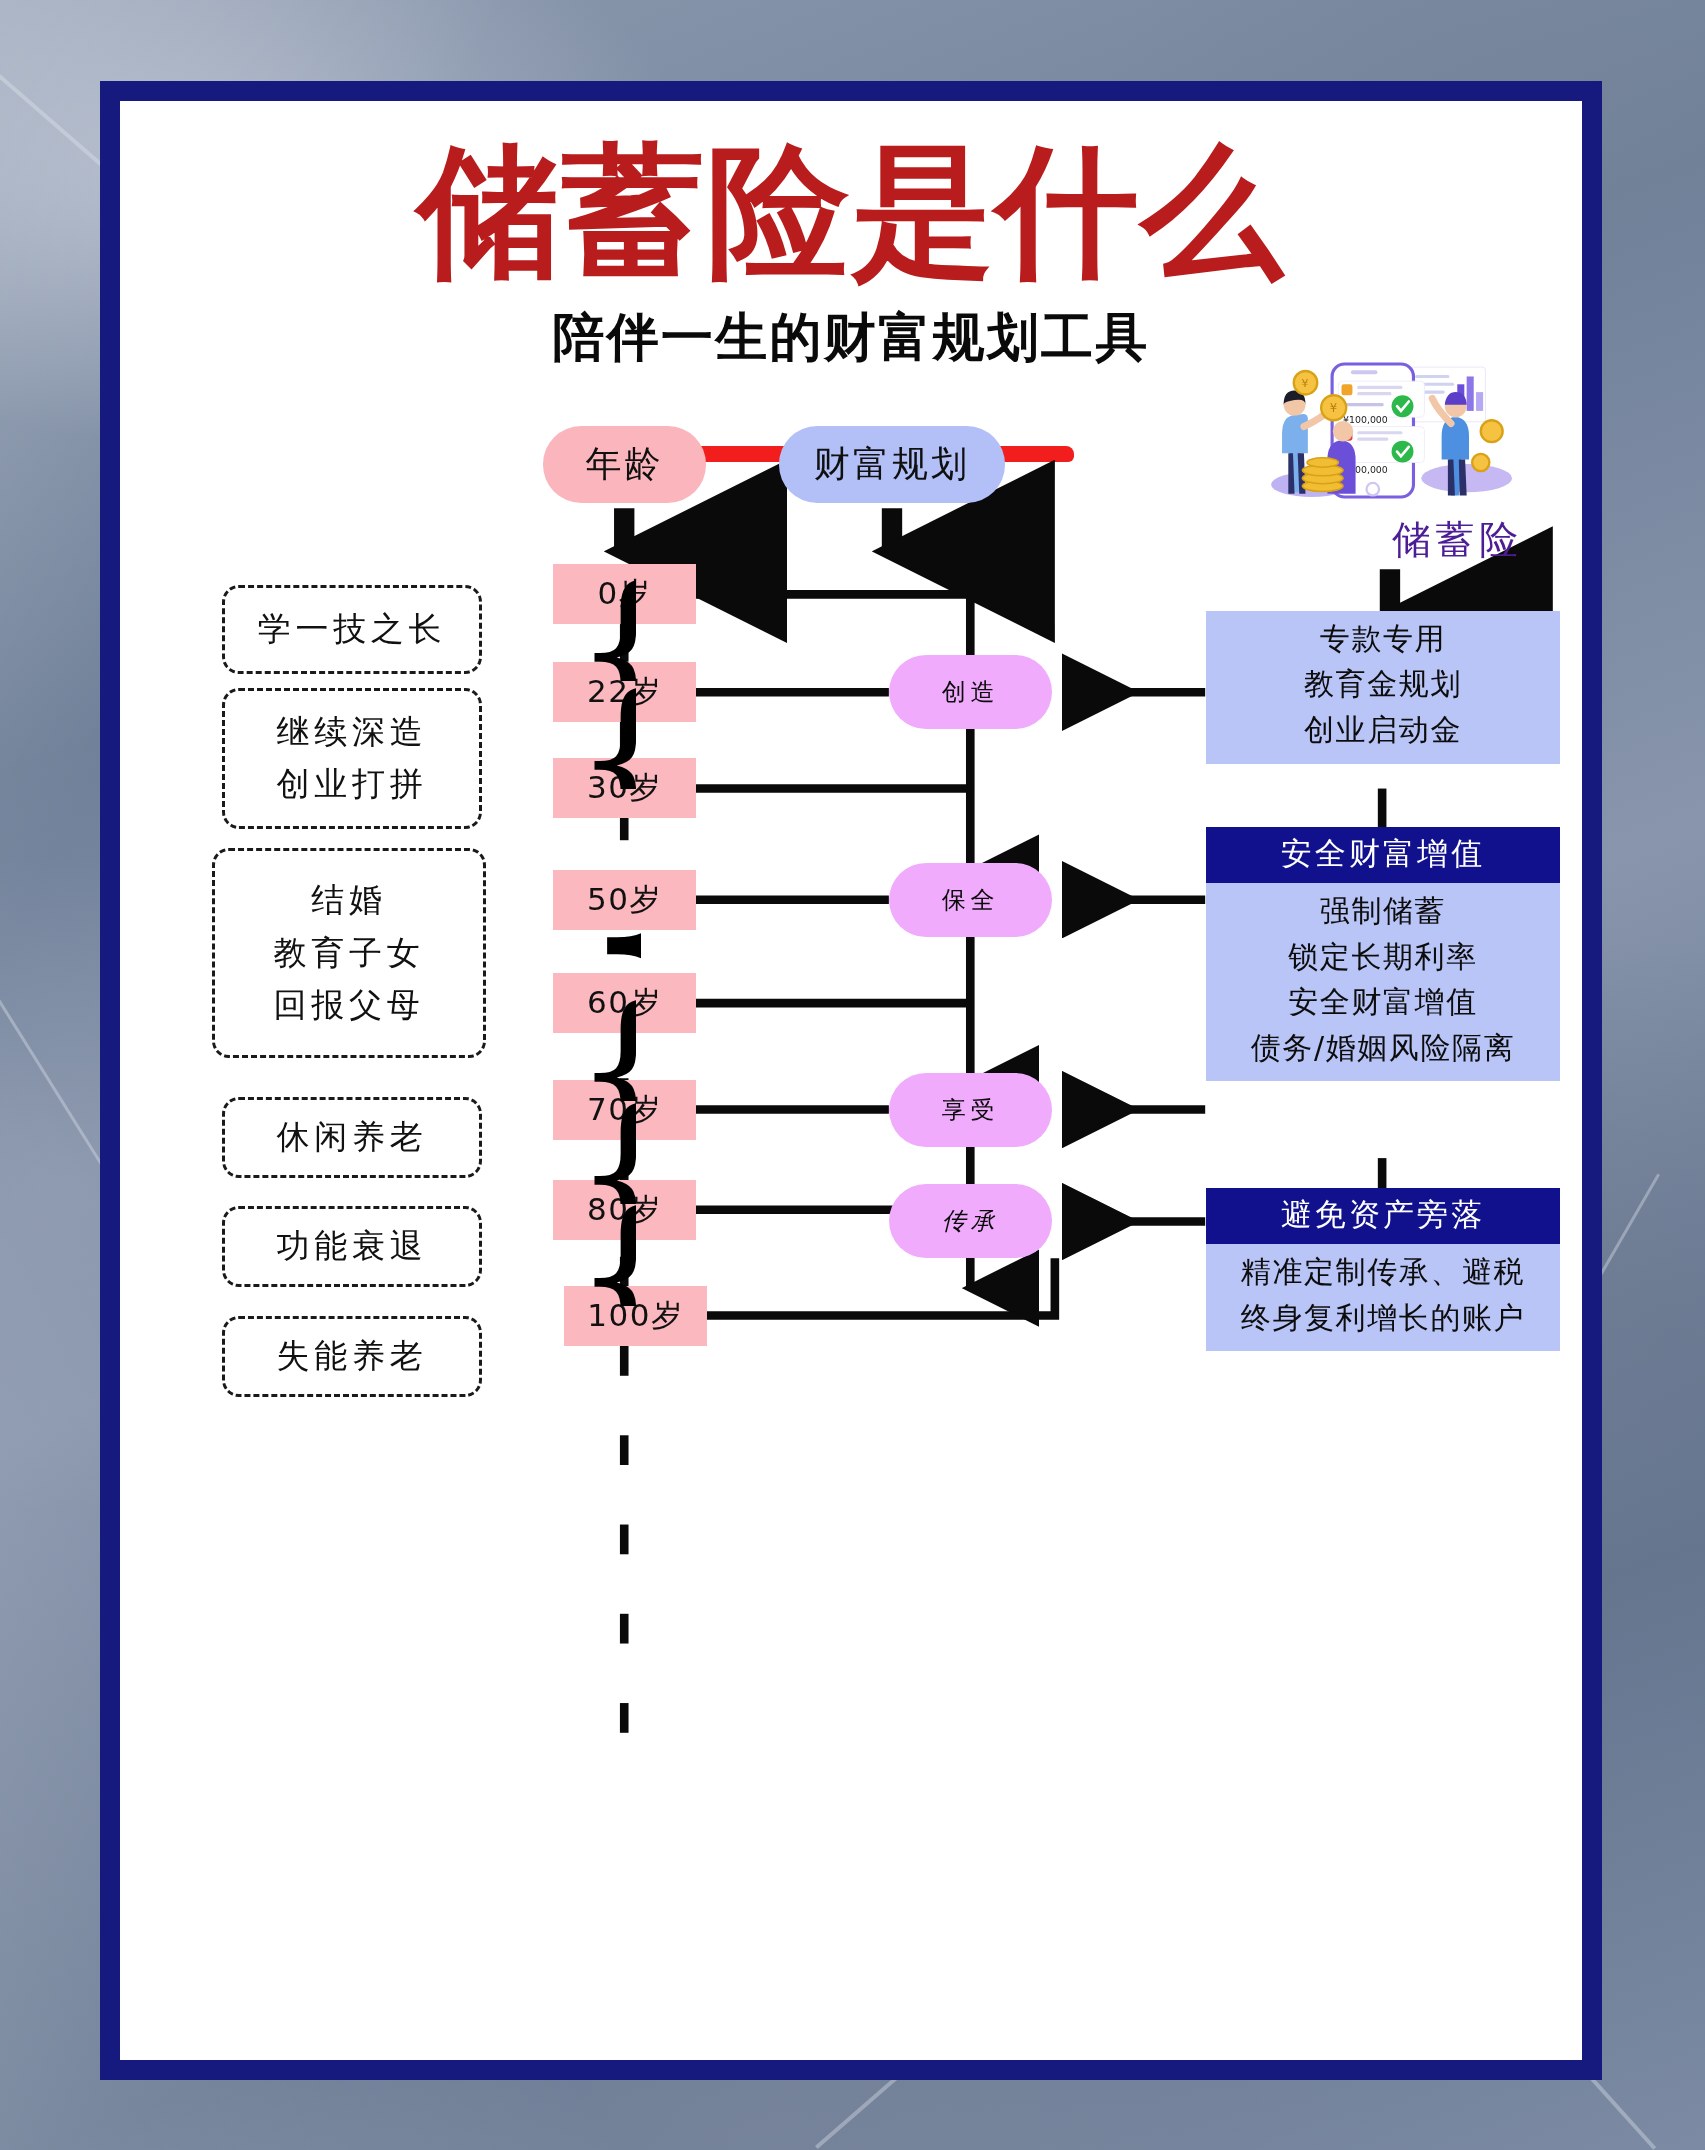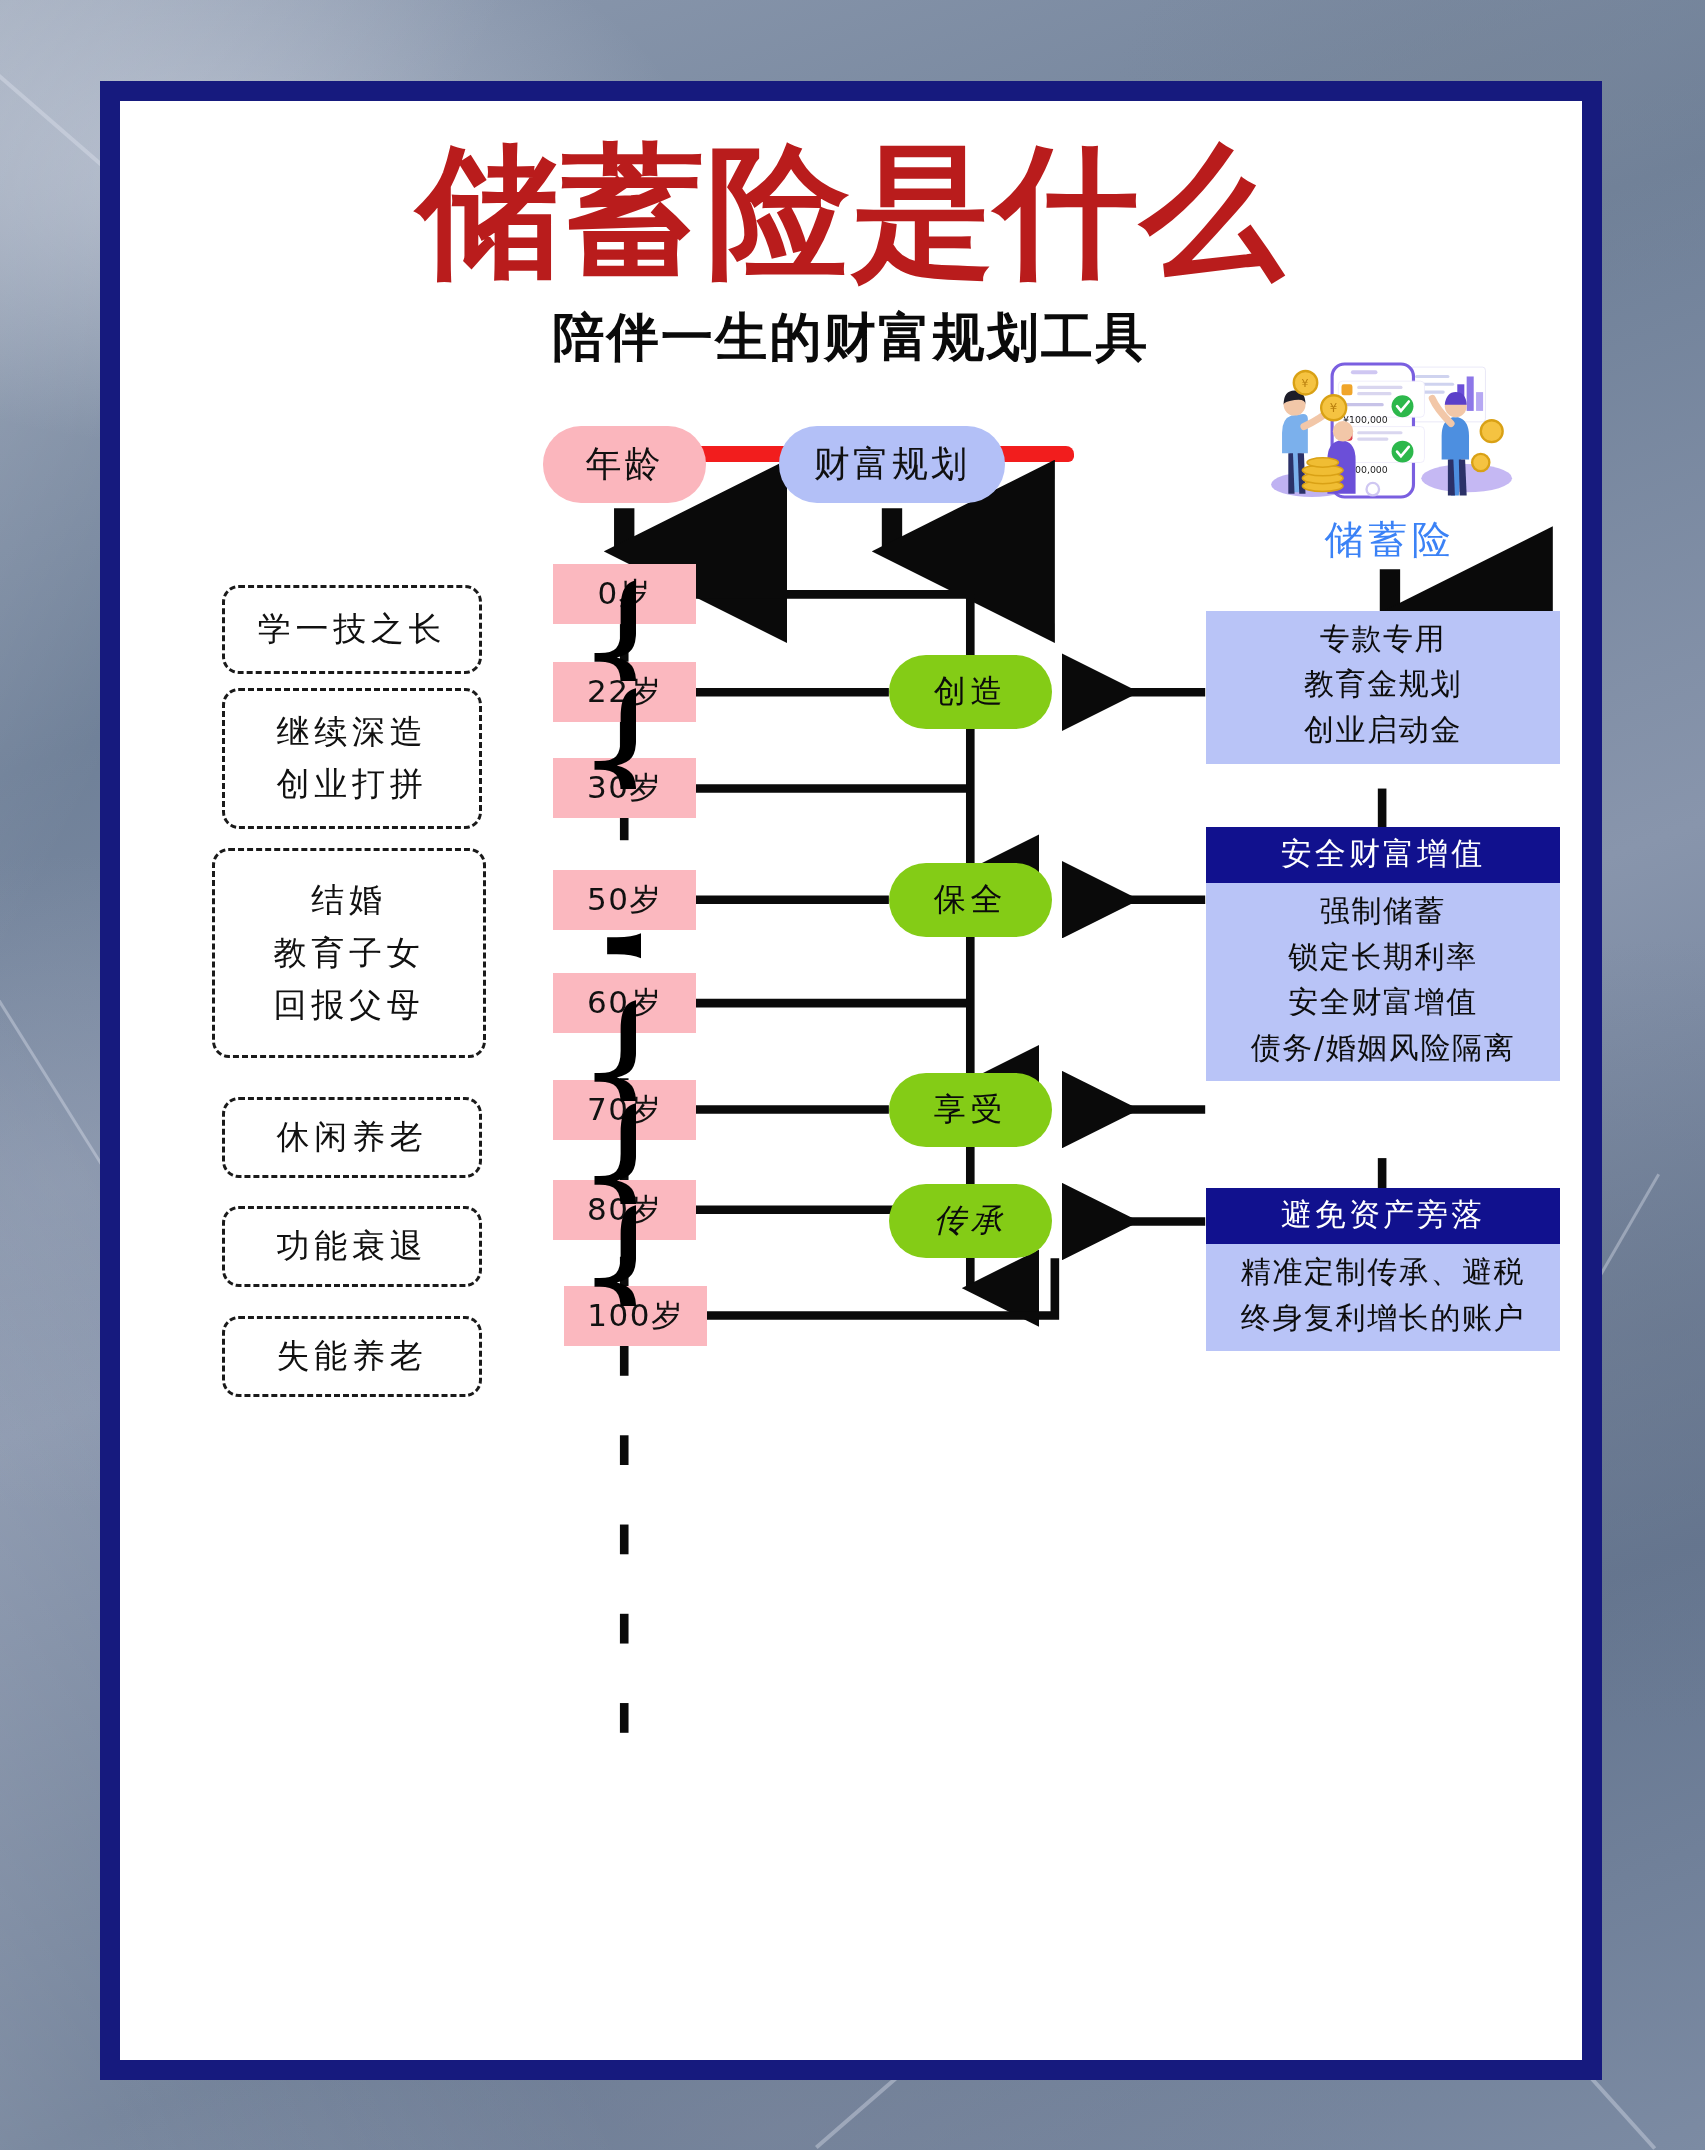--- a/index.html
+++ b/index.html
@@ -108,24 +108,24 @@
     width: 143px; height: 60px;
     background: #fbb8bf;
     display: flex; align-items: center; justify-content: center;
     font-size: 31px; color: #111; letter-spacing: 1.6px;
   }
 
   
   .stage-oval {
     position: absolute;
     width: 163px; height: 74px;
-    background: #84cc16;
+    background: #f0abfc;
     border-radius: 39px;
     display: flex; align-items: center; justify-content: center;
-    font-size: 32px; color: #0b0b0b; letter-spacing: 4.7px;
+    font-size: 24px; color: #0b0b0b; letter-spacing: 4.7px;
   }
 
   
   .event-box {
     position: absolute;
     border: 3.1px dashed #1a1a1a;
     border-radius: 17px;
     background: #fff;
     display: flex; flex-direction: column;
     align-items: center; justify-content: center;
@@ -170,23 +170,23 @@
   }
 
   
   #illustration {
     position: absolute;
     left: 1137px; top: 0px; width: 266px; height: 157px;
   }
   #savings-label {
     position: absolute;
     left: 1137px; top: 154px; width: 266px;
-    text-align: center;
+    text-align: right;
     font-size: 39px;
-    color: #3b82f6;
+    color: #4c1d95;
     letter-spacing: 4.7px;
   }
 </style>
 </head>
 <body>
 
 <div id="bg-texture">
   <div id="bg-streaks">
     <span style="left:-31px;  top:47px;   width:501px; height:3.9px;  transform:rotate(41deg);"></span>
     <span style="left:1378px; top:188px;  width:548px; height:3.9px;  transform:rotate(131deg);"></span>

